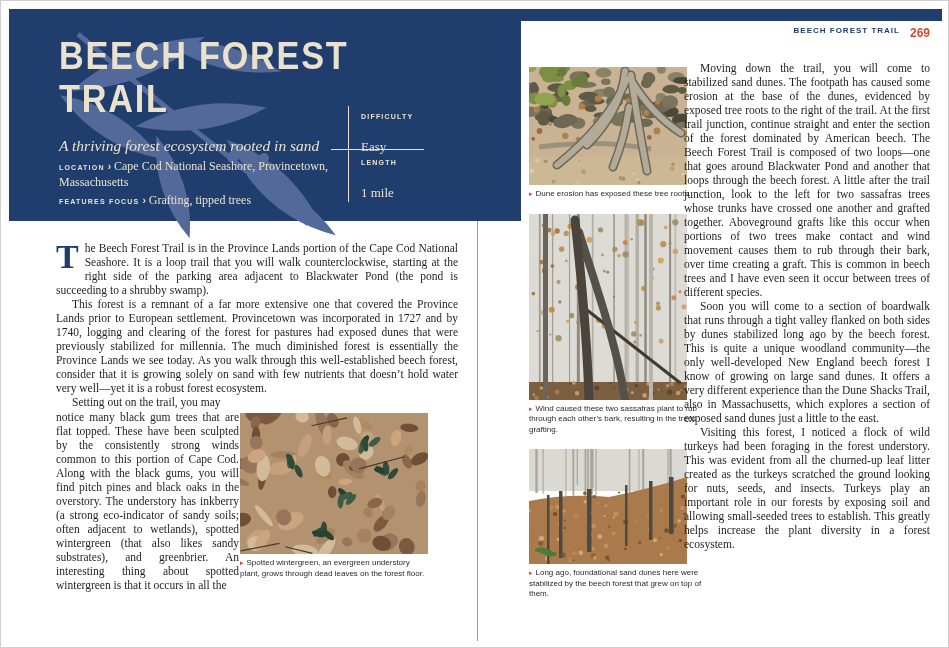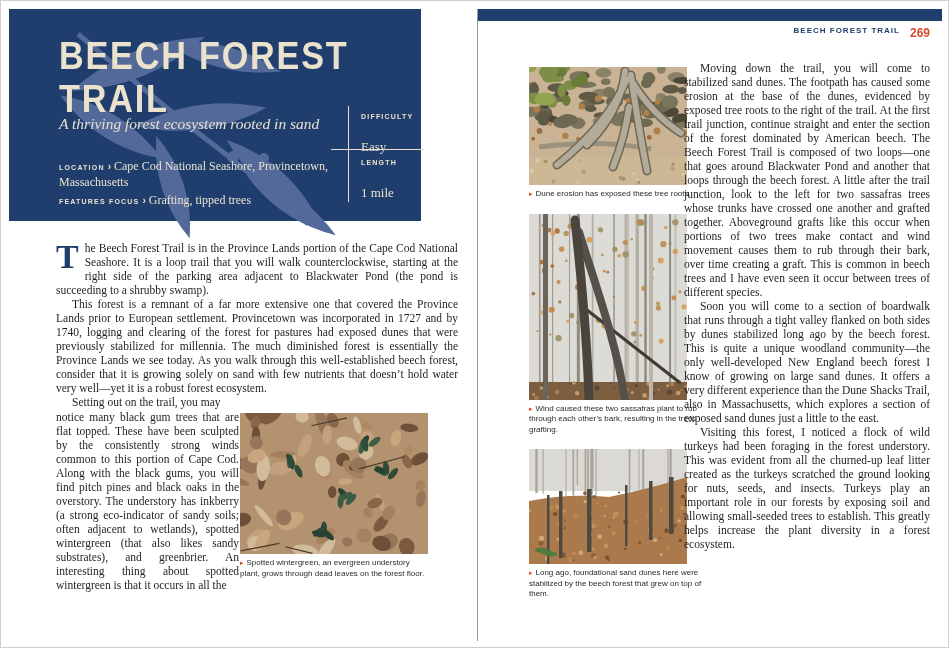--- a/index.html
+++ b/index.html
@@ -8,27 +8,27 @@
   }
   *{margin:0;padding:0;box-sizing:border-box;}
   html,body{background:#fff;}
   body{font-family:"Liberation Serif",serif;}
   .spread{position:relative;width:949px;height:648px;background:#fff;border:1px solid #cfcfcf;overflow:hidden;}
 
   
   .gutter{position:absolute;left:476px;top:8px;width:1px;height:632px;background:#9a9a9a;}
 
   
-  .header-block{position:absolute;left:8px;top:8px;width:412px;height:212px;background:var(--navy);overflow:visible;}
+  .header-block{position:absolute;left:8px;top:8px;width:512px;height:212px;background:var(--navy);overflow:visible;}
   .leaf-watermark{position:absolute;left:14px;top:0;width:320px;height:240px;z-index:1;}
   .title{position:absolute;left:50px;top:26px;color:var(--cream);
          font-family:"Liberation Sans",sans-serif;font-weight:bold;
          font-size:38px;line-height:43px;letter-spacing:2px;
          transform:scaleX(.9);transform-origin:left top;white-space:nowrap;z-index:2;}
-  .subtitle{position:absolute;left:50px;top:106px;color:var(--cream);
+  .subtitle{position:absolute;left:50px;top:128px;color:var(--cream);
          font-family:"Liberation Serif",serif;font-style:italic;font-size:15.5px;z-index:2;white-space:nowrap;}
   .meta{position:absolute;left:50px;top:150px;width:288px;color:var(--cream);z-index:2;
         font-size:12px;line-height:15px;}
   .meta-label{font-family:"Liberation Sans",sans-serif;font-weight:bold;font-size:7px;letter-spacing:1.2px;}
   .meta-arrow{font-family:"Liberation Sans",sans-serif;font-weight:bold;font-size:10px;padding:0 3px;}
   .meta-row2{margin-top:3px;}
   .stats-vrule{position:absolute;left:339px;top:97px;width:1px;height:96px;background:var(--cream);z-index:2;}
   .stats-hrule{position:absolute;left:322px;top:140px;width:93px;height:1px;background:var(--cream);z-index:2;}
   .stat{position:absolute;left:352px;color:var(--cream);z-index:2;}
   .stat-difficulty{top:104px;}

